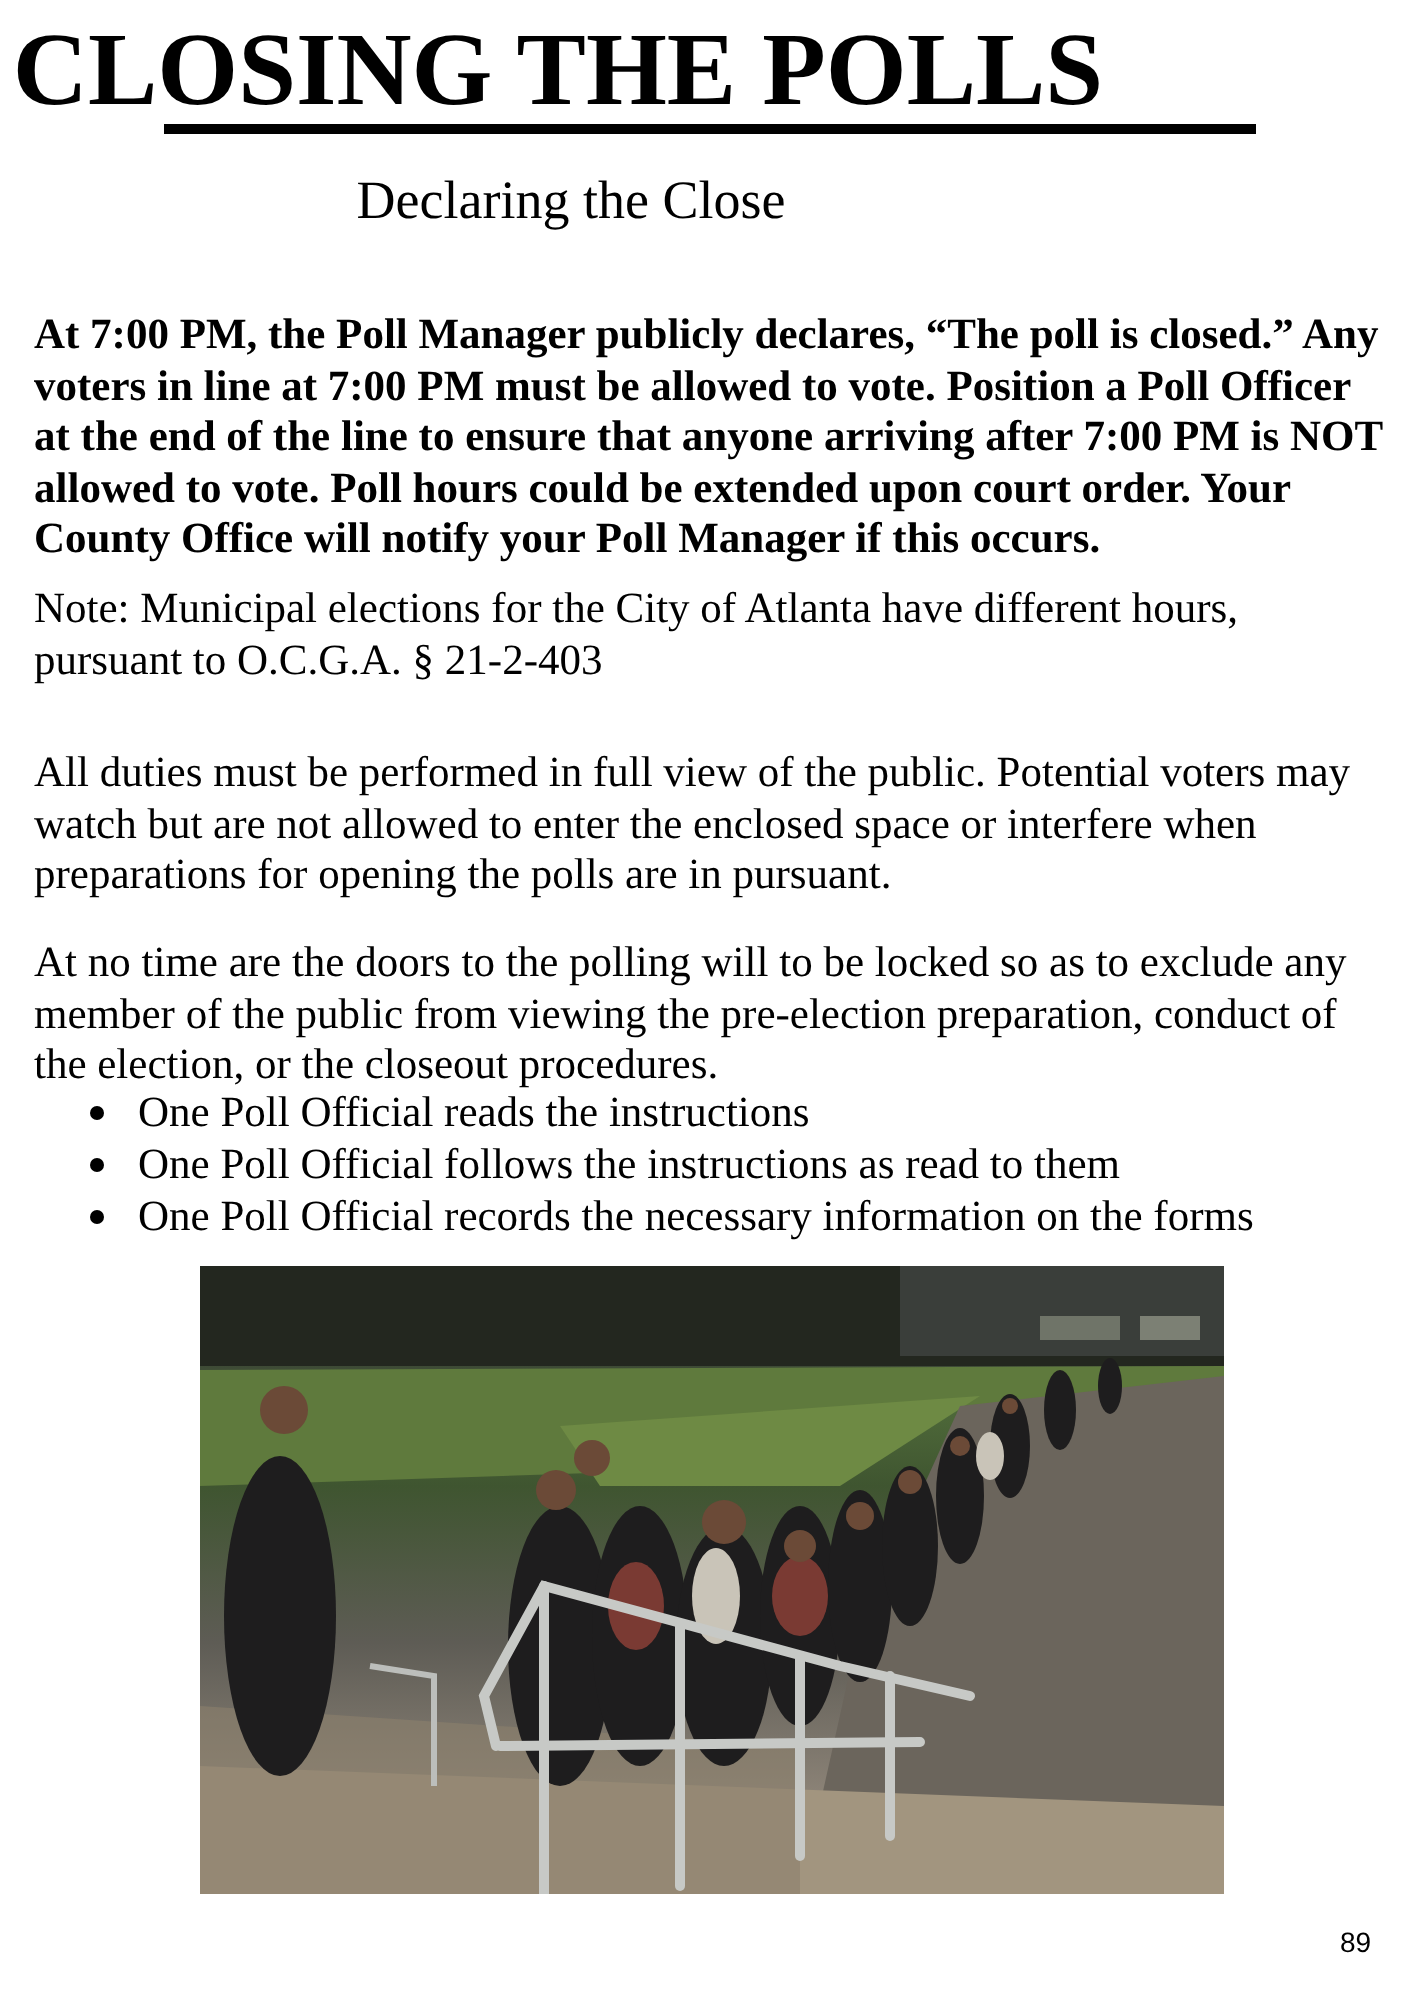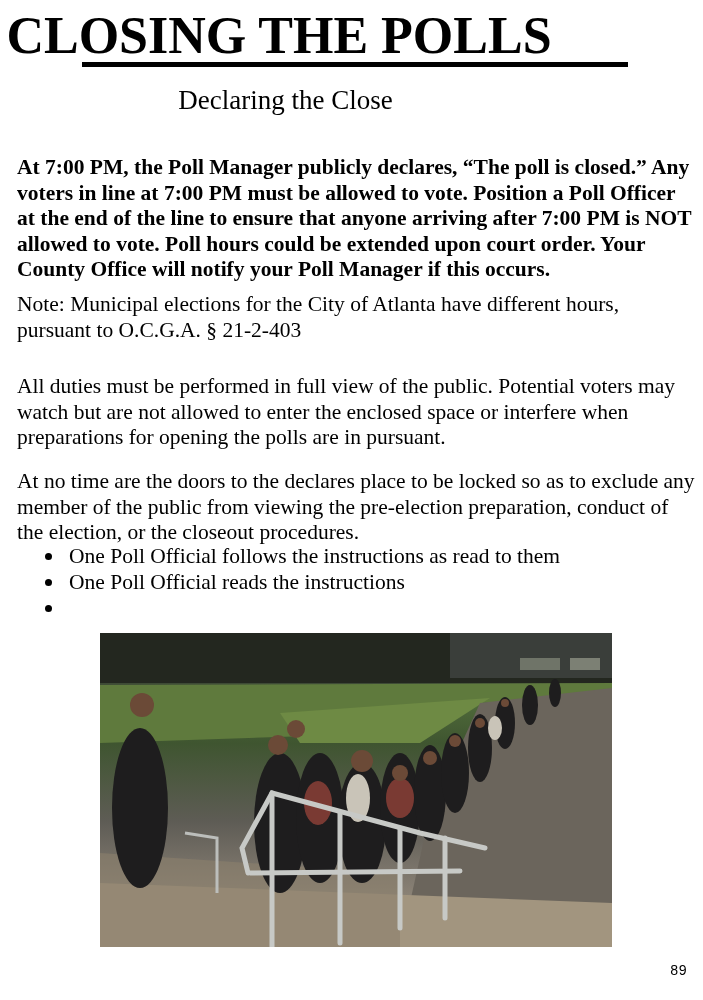--- a/index.html
+++ b/index.html
@@ -16,46 +16,47 @@
   .p2 { top: 292px; }
   .p3 { top: 374px; }
   .p4 { top: 469px; }
   ul.bullets { position: absolute; left: 17px; top: 543px; margin: 0; padding: 0; list-style: none;
                font-size: 21.5px; line-height: 26px; }
   ul.bullets li { position: relative; padding-left: 52px; }
   ul.bullets li .dot { position: absolute; left: 28px; top: 10px; width: 7px; height: 7px;
                        border-radius: 50%; background: #000; }
   .photo { position: absolute; left: 100px; top: 633px; width: 512px; height: 314px; overflow: hidden;
            background: linear-gradient(180deg, #2a2d28 0%, #3b4535 15%, #4f6a3a 22%, #3f5530 35%, #5e5c55 60%, #8d8478 85%, #a49a88 100%); }
-  .page-num { position: absolute; left: 670px; top: 963px; font-family: Liberation Mono, monospace;
+  .page-num { position: absolute; left: 670px; top: 963px; font-family: Liberation Sans, sans-serif;
               font-size: 14px; }
 </style>
 </head>
 <body>
 
 <div class="title">CLOSING THE POLLS</div>
 <div class="title-rule"></div>
 <div class="subtitle">Declaring the Close</div>
 
 <p class="para p1">At 7:00 PM, the Poll Manager publicly declares, “The poll is closed.” Any voters in line at 7:00 PM must be allowed to vote. Position a Poll Officer at the end of the line to ensure that anyone arriving after 7:00 PM is NOT allowed to vote. Poll hours could be extended upon court order. Your County Office will notify your Poll Manager if this occurs.</p>
 <p class="para p2">Note: Municipal elections for the City of Atlanta have different hours, pursuant to O.C.G.A. § 21-2-403</p>
 <p class="para p3">All duties must be performed in full view of the public. Potential voters may watch but are not allowed to enter the enclosed space or interfere when preparations for opening the polls are in pursuant.</p>
-<p class="para p4">At no time are the doors to the declares place to be locked so as to exclude any member of the public from viewing the pre-election preparation, conduct of the election, or the closeout procedures.</p>
+<p class="para p4">At no time are the doors to the polling will to be locked so as to exclude any member of the public from viewing the pre-election preparation, conduct of the election, or the closeout procedures.</p>
 
 <ul class="bullets">
+  <li>
+    <span class="dot"></span>
+    <span>One Poll Official reads the instructions</span>
+  </li>
   <li>
     <span class="dot"></span>
     <span>One Poll Official follows the instructions as read to them</span>
   </li>
   <li>
     <span class="dot"></span>
-    <span>One Poll Official reads the instructions</span>
-  </li>
-  <li>
-    <span class="dot"></span>
+    <span>One Poll Official records the necessary information on the forms</span>
   </li>
 </ul>
 
 <div class="photo" title="Night photo of a long line of voters waiting along a sidewalk and stair railing outside a polling place">
   <svg width="512" height="314" viewBox="0 0 512 314" xmlns="http://www.w3.org/2000/svg">
 
     <rect x="0" y="0" width="512" height="50" fill="#23271f"></rect>
     <rect x="350" y="0" width="162" height="45" fill="#3a3e3a"></rect>
     <rect x="420" y="25" width="40" height="12" fill="#6f7468"></rect>
     <rect x="470" y="25" width="30" height="12" fill="#7c8074"></rect>

